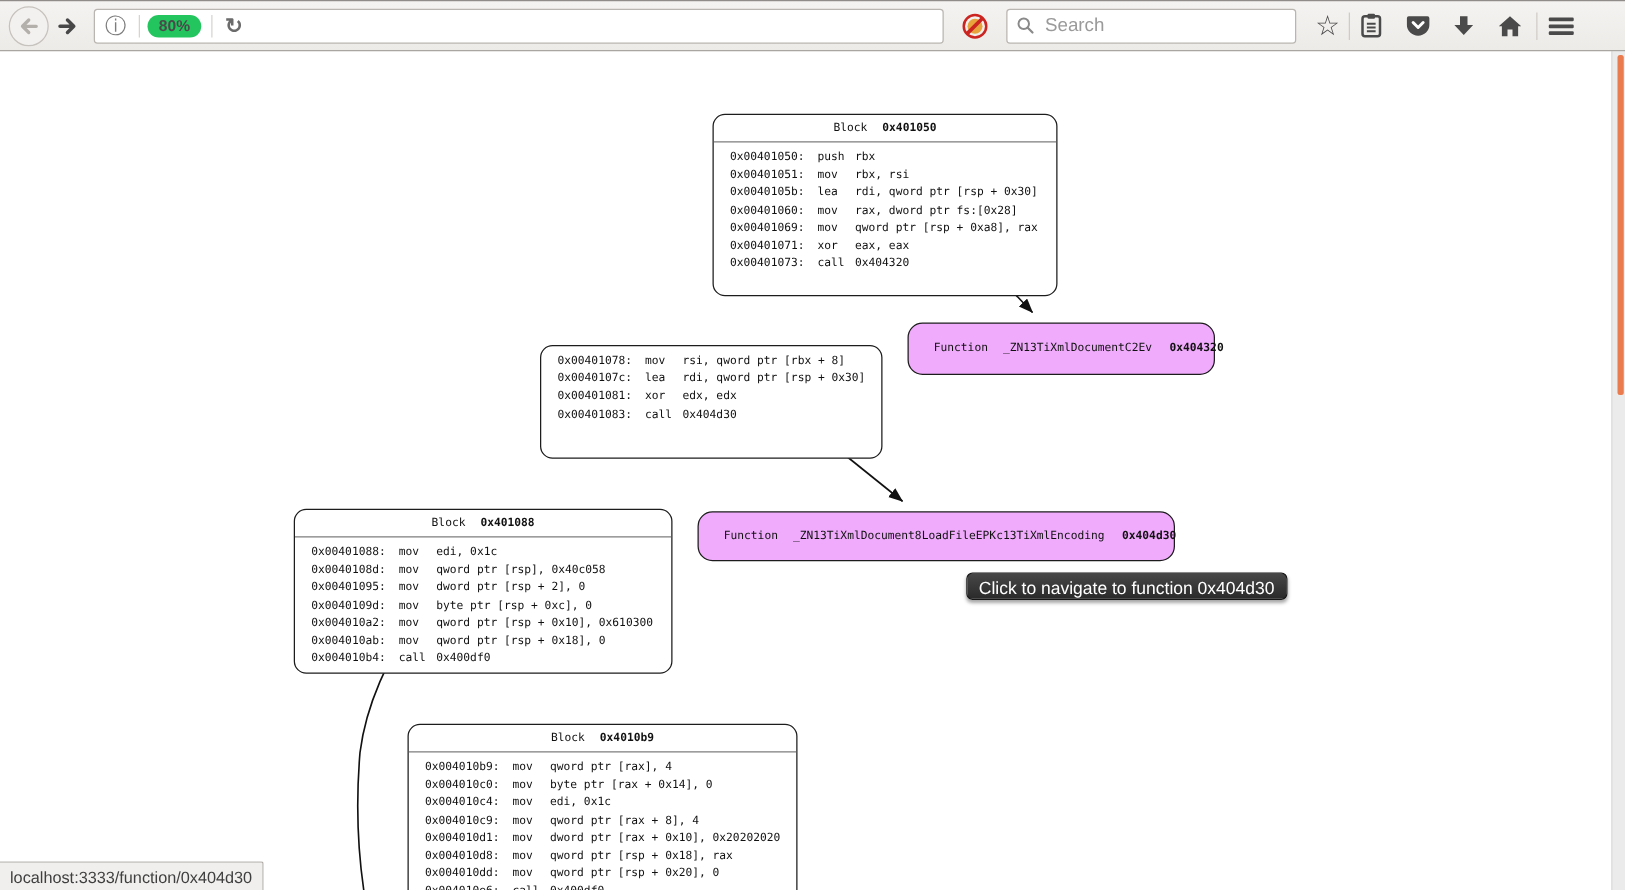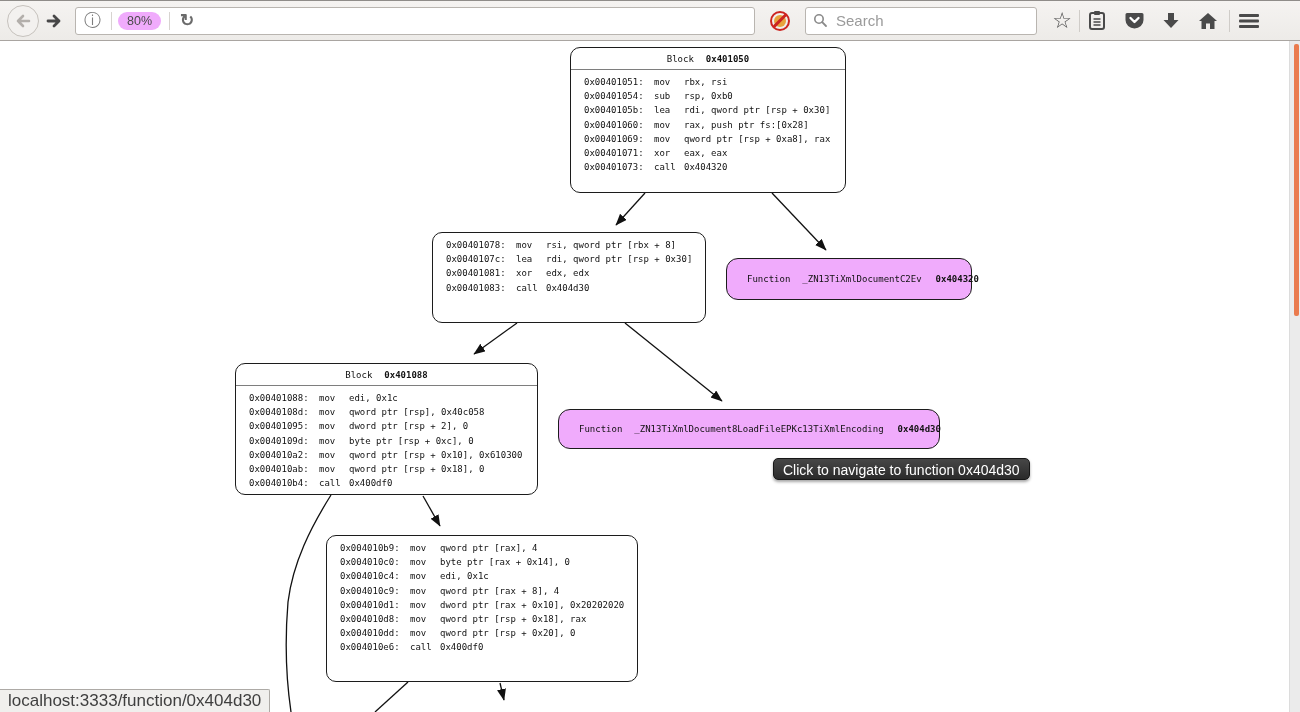--- a/index.html
+++ b/index.html
@@ -25,22 +25,22 @@
     height:28px;box-sizing:border-box;margin-left:8px;width:680px;
     background:#ffffff;border:1px solid #b9b5b0;border-radius:3px;
     display:flex;align-items:center;padding:0 6px;font-size:15px;
   }
   .urlbar .info-icon{font-size:17px;color:#7d7d7d;line-height:1;margin:0 4px 0 2px;}
   .vsep{width:1px;height:18px;background:#d7d4d0;margin:0 6px;}
   .url-text{white-space:nowrap;overflow:hidden;flex:1;}
   .url-host{color:#2b2b2b;}
   .url-rest{color:#9a9a9a;}
   .zoom-pill{
-    background:#f0abfc;border-radius:10px;color:#4a4a4a;font-size:12.5px;
-    padding:2px 9px;margin-right:2px;
+    background:#22c55e;border-radius:10px;color:#4a4a4a;font-size:12.5px;
+    padding:2px 9px;margin-right:2px;font-weight:bold;
   }
   .reload-icon{font-size:17px;color:#6b6b6b;line-height:1;padding:0 4px;font-weight:bold;}
   .noscript{position:relative;width:22px;height:22px;margin-left:14px;flex:none;}
   .noscript .ns-inner{
     position:absolute;left:5px;top:5px;width:12px;height:12px;border-radius:50%;
     background:#e8a33d;
   }
   .noscript .ns-ring{
     position:absolute;left:1px;top:1px;width:16px;height:16px;border-radius:50%;
     border:2.5px solid #cc2420;
@@ -68,20 +68,21 @@
     border-left:1px solid #dcdcdc;box-sizing:border-box;z-index:4;
   }
   .scroll-thumb{position:absolute;left:4px;top:3px;width:5px;height:272px;background:#ea7b4e;border-radius:2px;}
   
   .edges{position:absolute;left:0;top:0;z-index:1;pointer-events:none;}
   .node{
     position:absolute;box-sizing:border-box;background:#fff;
     border:1.5px solid #1c1c1c;border-radius:10px;z-index:2;
     font-family:"DejaVu Sans Mono",monospace;font-size:9px;color:#111;
     overflow:hidden;
+    margin-top:44px;
   }
   .node .hdr{
     text-align:center;padding:6px 0 5px 0;border-bottom:1px solid #7e7e7e;
   }
   .node .hdr b{margin-left:12px;}
   .node .body{padding:5px 0 4px 0;}
   .insn{display:flex;line-height:14.2px;padding-left:13px;white-space:nowrap;}
   .insn .addr{width:70px;flex:none;}
   .insn .mn{width:30px;flex:none;}
   .insn .ops{flex:1;}
@@ -104,21 +105,21 @@
     position:absolute;left:773px;top:458px;z-index:6;
     background:linear-gradient(180deg,#474747,#2a2a2a);
     border:1px solid #171717;border-radius:5px;color:#ffffff;
     font-size:14px;padding:3px 9px 1px 9px;white-space:nowrap;
     box-shadow:0 2px 3px rgba(0,0,0,.35);
   }
   
   .statusbar{
     position:absolute;left:0;top:689px;height:23px;z-index:6;box-sizing:border-box;
     background:#f0efed;border:1px solid #adaaa6;border-left:none;border-bottom:none;
-    border-top-right-radius:2px;color:#3f3f3f;font-size:17px;
+    border-top-right-radius:2px;color:#3f3f3f;font-size:13px;
     display:flex;align-items:center;padding:0 8px;white-space:nowrap;
   }
   svg.ic{display:block;}
 </style>
 </head>
 <body>
 
 <div class="toolbar">
   <div class="nav-btn back-btn">
     <span>
@@ -221,38 +222,38 @@
     <path d="M331,495 C311,527 293,562 288,602 C285,638 286,678 291,712"></path>
     <line x1="408" y1="682" x2="375" y2="712"></line>
     <line x1="500" y1="683" x2="504" y2="700" marker-end="url(#ah)"></line>
   </g>
 </svg>
 
 <div class="node" id="b1050">
   <div class="hdr"><span>Block</span><b>0x401050</b></div>
   <div class="body">
       <div class="insn">
+        <span class="addr">0x00401050:</span>
+        <span class="mn">push</span>
+        <span class="ops">rbx</span>
+      </div>
+      <div class="insn">
         <span class="addr">0x00401051:</span>
         <span class="mn">mov</span>
         <span class="ops">rbx, rsi</span>
-      </div>
-      <div class="insn">
-        <span class="addr">0x00401054:</span>
-        <span class="mn">sub</span>
-        <span class="ops">rsp, 0xb0</span>
       </div>
       <div class="insn">
         <span class="addr">0x0040105b:</span>
         <span class="mn">lea</span>
         <span class="ops">rdi, qword ptr [rsp + 0x30]</span>
       </div>
       <div class="insn">
         <span class="addr">0x00401060:</span>
         <span class="mn">mov</span>
-        <span class="ops">rax, push ptr fs:[0x28]</span>
+        <span class="ops">rax, dword ptr fs:[0x28]</span>
       </div>
       <div class="insn">
         <span class="addr">0x00401069:</span>
         <span class="mn">mov</span>
         <span class="ops">qword ptr [rsp + 0xa8], rax</span>
       </div>
       <div class="insn">
         <span class="addr">0x00401071:</span>
         <span class="mn">xor</span>
         <span class="ops">eax, eax</span>
@@ -325,20 +326,21 @@
       </div>
       <div class="insn">
         <span class="addr">0x004010b4:</span>
         <span class="mn">call</span>
         <span class="ops">0x400df0</span>
       </div>
     </div>
 </div>
 
 <div class="node" id="b10b9">
+  <div class="hdr"><span>Block</span><b>0x4010b9</b></div>
   <div class="body">
       <div class="insn">
         <span class="addr">0x004010b9:</span>
         <span class="mn">mov</span>
         <span class="ops">qword ptr [rax], 4</span>
       </div>
       <div class="insn">
         <span class="addr">0x004010c0:</span>
         <span class="mn">mov</span>
         <span class="ops">byte ptr [rax + 0x14], 0</span>

